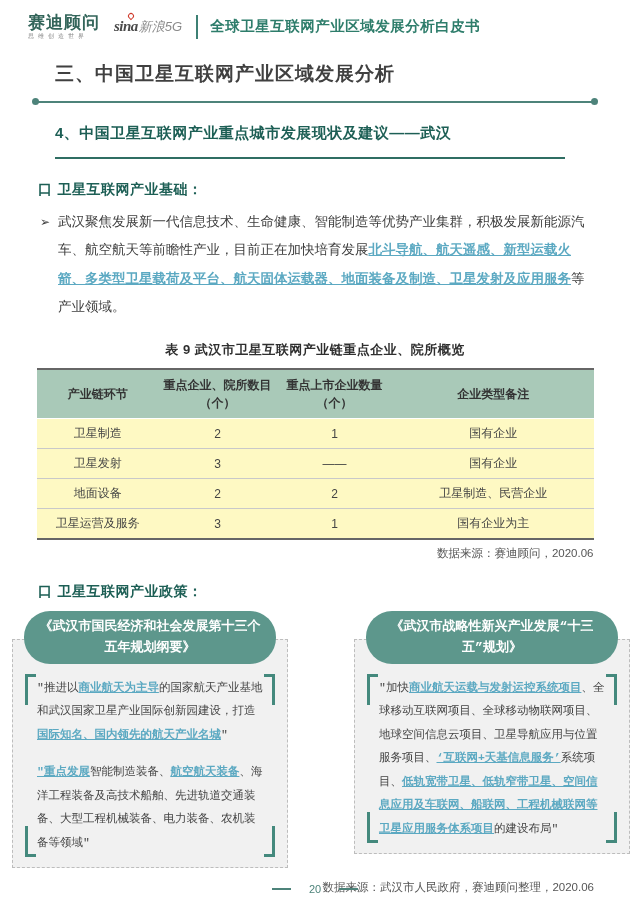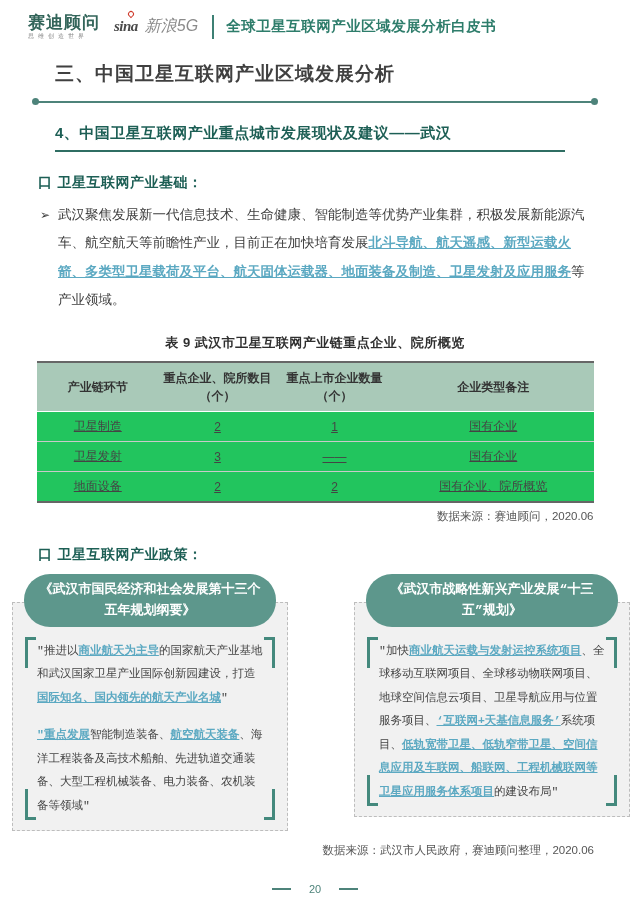--- a/index.html
+++ b/index.html
@@ -10,50 +10,50 @@
     position:relative; overflow:hidden;
   }
   
   .hdr { display:flex; align-items:center; padding:14px 4px 0 28px; }
   .ccid-logo { display:flex; flex-direction:column; line-height:1; }
   .ccid-name { font-family:"Liberation Serif", serif; font-weight:bold; font-size:17px; color:#33655a; letter-spacing:1px; }
   .ccid-tag { font-size:6px; color:#8a8a8a; letter-spacing:4px; margin-top:2px; }
   .sina-logo { display:flex; align-items:baseline; margin-left:14px; position:relative; }
   .sina-word { font-family:"Liberation Serif", serif; font-style:italic; font-weight:bold; font-size:15px; color:#4a4a4a; letter-spacing:-0.5px; }
   .sina-flame { position:absolute; left:14px; top:-5px; width:6px; height:6px; border:1.6px solid #cf3a2b; border-radius:50% 50% 50% 0; transform:rotate(-45deg); }
-  .sina-suffix { font-size:16px; color:#8a8a8a; margin-left:7px; font-style:italic;text-align:center; }
+  .sina-suffix { font-size:13px; color:#8a8a8a; margin-left:1px; font-style:italic;text-align:center; }
   .hdr-divider { width:2px; height:24px; background:#3d8074; margin:0 12px 0 14px; }
   .hdr-title { font-size:14.5px; font-weight:bold; color:#2e7d6b; letter-spacing:0.5px; }
   
   .chapter { margin:22px 0 0 55px; font-size:19px; font-weight:bold; color:#404040; letter-spacing:1px; }
   .rule-dots { position:relative; margin:11px 32px 0 32px; height:7px; }
   .rule-dots .line { position:absolute; top:2.5px; left:3px; right:3px; height:2px; background:#4d837a; }
   .rule-dots::before, .rule-dots::after { content:""; position:absolute; top:0; width:7px; height:7px; border-radius:50%; background:#4d837a; }
   .rule-dots::before { left:0; } .rule-dots::after { right:0; }
   .subsection { margin:19px 0 0 55px; display:inline-block; }
-  .subsection-inner { font-size:15px; font-weight:bold; color:#1d5f55; letter-spacing:0.5px; padding-bottom:7px; border-bottom:2px solid #2f6e63; width:510px; }
+  .subsection-inner { font-size:15px; font-weight:bold; color:#1d5f55; letter-spacing:0.5px; padding-bottom:14px; border-bottom:2px solid #2f6e63; width:510px; }
   
   .sec-head { margin:22px 0 0 38px; font-size:14px; font-weight:bold; color:#1d5f55; letter-spacing:0.5px; }
   .sec-head .marker { margin-right:5px; }
   
   .body-bullet { display:flex; margin:9px 38px 0 40px; font-size:13.5px; line-height:2.1; color:#3d3d3d; }
   .body-bullet .arrow { flex:0 0 18px; color:#3d3d3d; font-size:12px; padding-top:2px; }
   .hl { color:#5ca9c2; font-weight:bold; text-decoration:underline; }
   
   .tbl-caption { text-align:center; font-size:13px; font-weight:bold; color:#2f2f2f; margin-top:20px; letter-spacing:0.5px; }
   table.data { width:557px; margin:9px auto 0 auto; border-collapse:collapse; font-size:12px; }
   table.data thead th {
     background:#a9c9b8; color:#333; font-weight:bold; padding:6px 4px; line-height:1.5;
     border-top:2px solid #666; border-bottom:1px solid #fff; vertical-align:middle;
   }
   table.data thead th:nth-child(1){ width:22%; }
   table.data thead th:nth-child(2){ width:21%; }
   table.data thead th:nth-child(3){ width:21%; }
   table.data thead th:nth-child(4){ width:36%; }
-  table.data tbody td { background:#22c55e; text-align:center; padding:6px 4px; color:#444; border-bottom:1px solid #c9c9c9;text-decoration:underline; }
+  table.data tbody td { background:#fef9c3; text-align:center; padding:6px 4px; color:#444; border-bottom:1px solid #c9c9c9; }
   table.data tbody tr:first-child td { border-top:1px solid #c9c9c9; }
   table.data tbody tr:last-child td { border-bottom:2px solid #666; }
   .source { width:557px; margin:6px auto 16px auto; text-align:right; font-size:11.5px; color:#555; }
   
   .policy-wrap { display:flex; justify-content:space-between; margin:10px 26px 0 38px; }
   .policy-col { width:224px; display:flex; flex-direction:column; align-items:center;font-family:Liberation Mono, monospace; }
   .pill {
     position:relative; z-index:2; width:252px; min-height:48px; background:#5d978c; color:#fff;
     border-radius:26px; font-size:13px; font-weight:bold; text-align:center;
     display:flex; align-items:center; justify-content:center; padding:6px 14px; line-height:1.55;
@@ -137,21 +137,27 @@
       <tr>
         <td>卫星发射</td>
           <td>3</td>
           <td>——</td>
           <td>国有企业</td>
       </tr>
       <tr>
         <td>地面设备</td>
           <td>2</td>
           <td>2</td>
-          <td>国有企业、院所概览</td>
+          <td>卫星制造、民营企业</td>
+      </tr>
+      <tr>
+        <td>卫星运营及服务</td>
+          <td>3</td>
+          <td>1</td>
+          <td>国有企业为主</td>
       </tr>
     </tbody>
   </table>
   <div class="source">数据来源：赛迪顾问，2020.06</div>
 
   
   <div class="sec-head">
     <span class="marker">口</span><span>卫星互联网产业政策：</span>
   </div>
 

